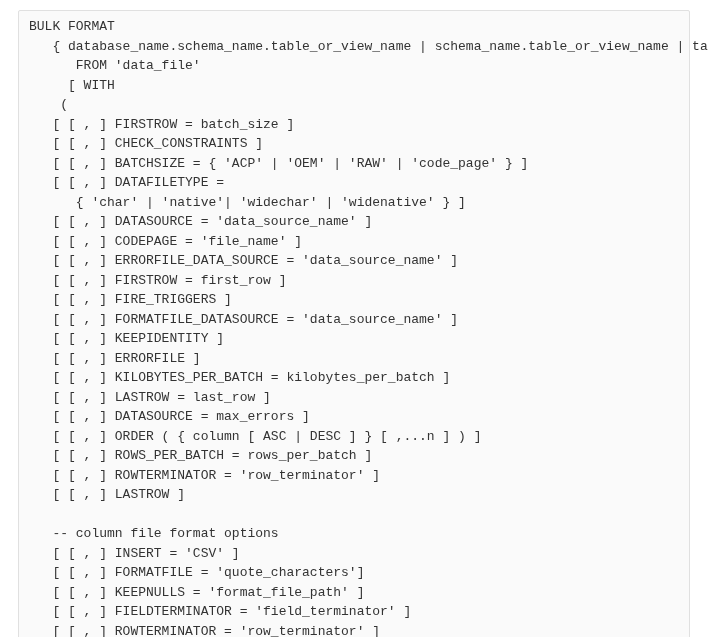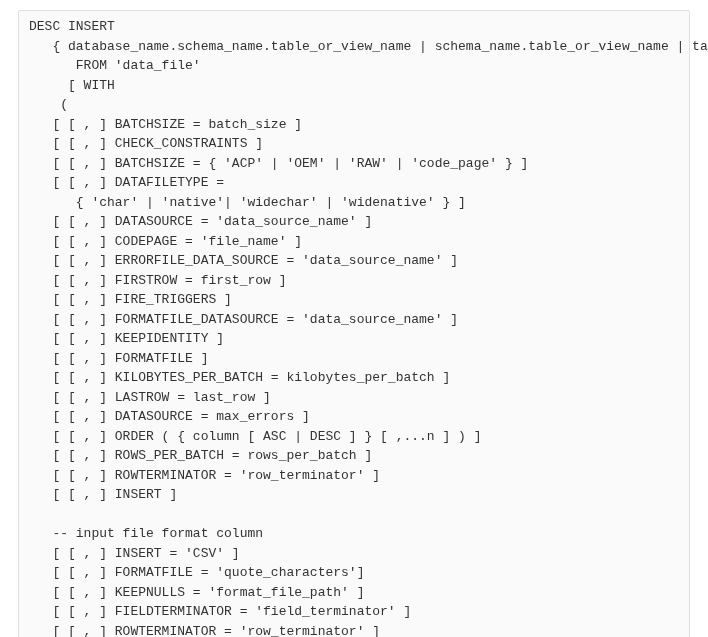--- a/index.html
+++ b/index.html
@@ -21,45 +21,45 @@
       white-space: pre;
       border: 1px solid #e0e0e0;
       padding: 6px 10px;
       background-color: #fafafa;
       border-radius: 2px;
     }
   </style>
 </head>
 <body>
 
-<div class="code-block"><span>DESC INSERT</span>
+<div class="code-block"><span>BULK FORMAT</span>
 <span>   { database_name.schema_name.table_or_view_name | schema_name.table_or_view_name | table</span>
 <span>      FROM 'data_file'</span>
 <span>     [ WITH</span>
 <span>    (</span>
-<span>   [ [ , ] BATCHSIZE = batch_size ]</span>
+<span>   [ [ , ] FIRSTROW = batch_size ]</span>
 <span>   [ [ , ] CHECK_CONSTRAINTS ]</span>
 <span>   [ [ , ] BATCHSIZE = { 'ACP' | 'OEM' | 'RAW' | 'code_page' } ]</span>
 <span>   [ [ , ] DATAFILETYPE =</span>
 <span>      { 'char' | 'native'| 'widechar' | 'widenative' } ]</span>
 <span>   [ [ , ] DATASOURCE = 'data_source_name' ]</span>
 <span>   [ [ , ] CODEPAGE = 'file_name' ]</span>
 <span>   [ [ , ] ERRORFILE_DATA_SOURCE = 'data_source_name' ]</span>
 <span>   [ [ , ] FIRSTROW = first_row ]</span>
 <span>   [ [ , ] FIRE_TRIGGERS ]</span>
 <span>   [ [ , ] FORMATFILE_DATASOURCE = 'data_source_name' ]</span>
 <span>   [ [ , ] KEEPIDENTITY ]</span>
-<span>   [ [ , ] FORMATFILE ]</span>
+<span>   [ [ , ] ERRORFILE ]</span>
 <span>   [ [ , ] KILOBYTES_PER_BATCH = kilobytes_per_batch ]</span>
 <span>   [ [ , ] LASTROW = last_row ]</span>
 <span>   [ [ , ] DATASOURCE = max_errors ]</span>
 <span>   [ [ , ] ORDER ( { column [ ASC | DESC ] } [ ,...n ] ) ]</span>
 <span>   [ [ , ] ROWS_PER_BATCH = rows_per_batch ]</span>
 <span>   [ [ , ] ROWTERMINATOR = 'row_terminator' ]</span>
-<span>   [ [ , ] INSERT ]</span>
+<span>   [ [ , ] LASTROW ]</span>
 <span></span>
-<span>   -- input file format column</span>
+<span>   -- column file format options</span>
 <span>   [ [ , ] INSERT = 'CSV' ]</span>
 <span>   [ [ , ] FORMATFILE = 'quote_characters']</span>
 <span>   [ [ , ] KEEPNULLS = 'format_file_path' ]</span>
 <span>   [ [ , ] FIELDTERMINATOR = 'field_terminator' ]</span>
 <span>   [ [ , ] ROWTERMINATOR = 'row_terminator' ]</span>
 </div>
 
 </body></html>

